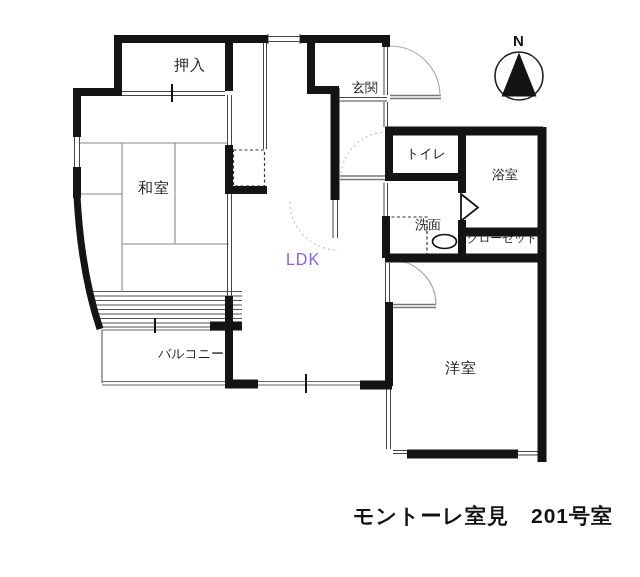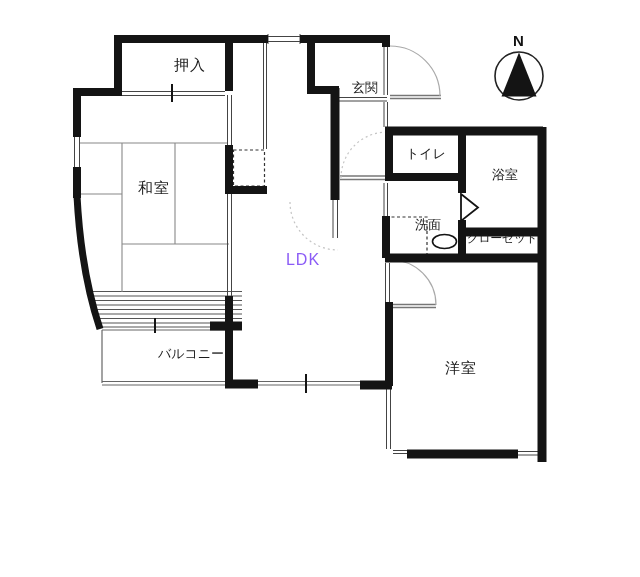--- a/index.html
+++ b/index.html
@@ -168,14 +168,15 @@
   <div class="lbl small" style="left:426px;top:154px;">トイレ</div>
   <div class="lbl small" style="left:505px;top:175px;">浴室</div>
   <div class="lbl small" style="left:428px;top:208px;margin-top:17px;">洗面</div>
   <div class="lbl tiny" style="left:502px;top:238px;">クローゼット</div>
   <div class="lbl sans ldk" style="left:303px;top:260px;">LDK</div>
   <div class="lbl small" style="left:164px;top:354px;margin-left:27px;">バルコニー</div>
   <div class="lbl" style="left:461px;top:368px;">洋室</div>
 
   <div class="lbl sans north" style="left:519px;top:40px;">N</div>
 
+  <div class="lbl title" style="left:483px;top:516px;">モントーレ室見　201号室</div>
 
 </div>
 
 </body></html>

